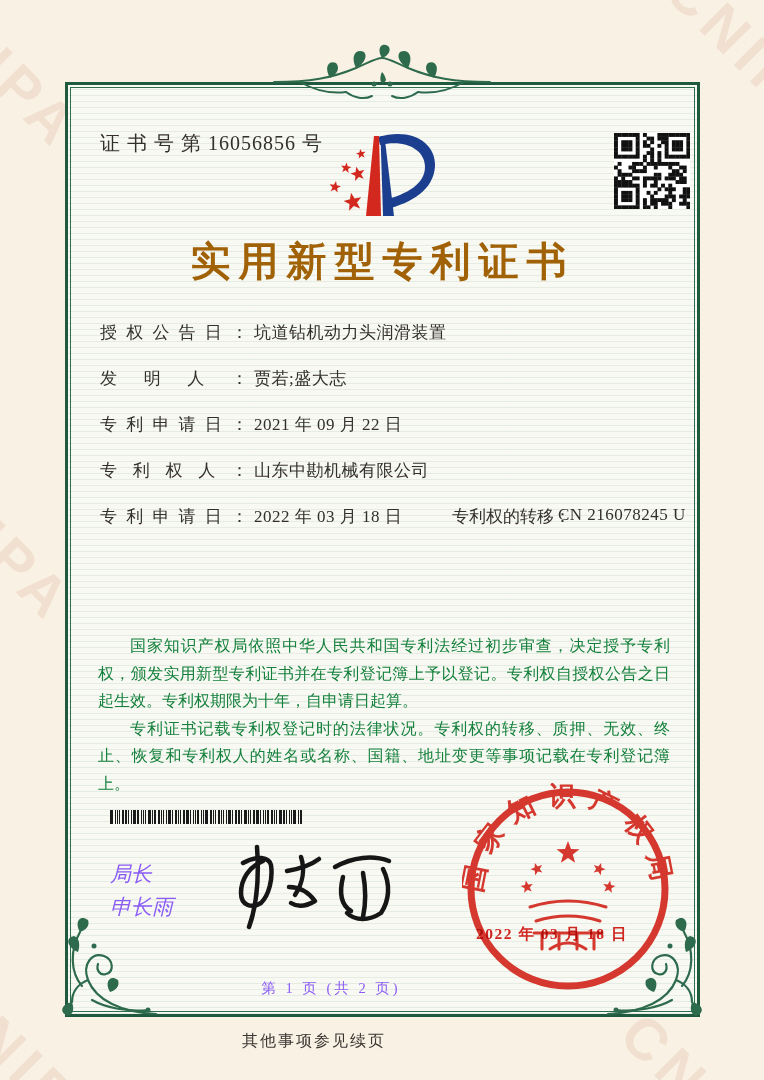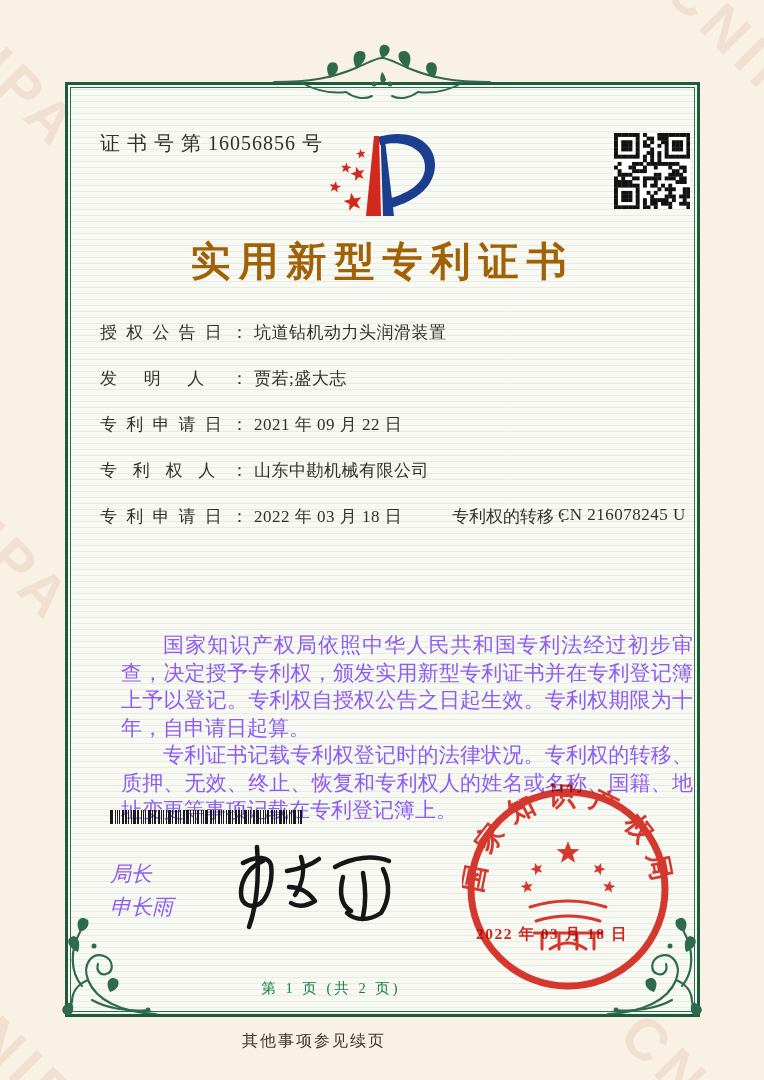--- a/index.html
+++ b/index.html
@@ -18,31 +18,31 @@
   .content{position:absolute;left:0;top:0;width:764px;height:1080px;z-index:3;}
   .cert-no{position:absolute;left:100px;top:130px;font-size:20px;letter-spacing:1px;color:#33302c;}
   .title{position:absolute;left:65px;top:234px;width:635px;text-align:center;
          font-size:40px;font-weight:700;letter-spacing:8px;color:#a16207;}
   .fields{position:absolute;left:100px;top:321px;width:575px;font-size:17px;color:#33302c;}
   .f-row{height:27px;margin-bottom:19px;position:relative;white-space:nowrap;}
   .f-label{display:inline-block;width:148px;text-align:justify;text-align-last:justify;vertical-align:top;}
   .f-value{margin-left:6px;letter-spacing:0.5px;}
   .f-pair2{position:absolute;left:352px;top:0;}
   .f-pair2 .f-label{width:100px;}
-  .paras{position:absolute;left:98px;top:632px;width:572px;font-size:21px;line-height:27.5px;
-         color:#8b5cf6;text-align:justify;margin-left:23px;}
+  .paras{position:absolute;left:98px;top:632px;width:572px;font-size:16px;line-height:27.5px;
+         color:#15803d;text-align:justify;}
   .paras p{margin:0;text-indent:2em;}
   .barcode{position:absolute;left:110px;top:810px;}
   .officer{position:absolute;left:110px;top:858px;font-size:21px;line-height:33px;color:#8b5cf6;font-style:italic;}
   .signature{position:absolute;left:205px;top:835px;}
   .seal{position:absolute;left:462px;top:783px;mix-blend-mode:multiply;z-index:4;}
   .seal-date{position:absolute;left:476px;top:924px;font-size:15.5px;font-weight:700;
              letter-spacing:1.5px;color:#cf2620;z-index:5;mix-blend-mode:multiply;white-space:nowrap;}
   .page-ind{position:absolute;left:65px;top:979px;width:532px;text-align:center;
-            font-size:14.5px;letter-spacing:3px;color:#15803d;}
+            font-size:14.5px;letter-spacing:3px;color:#8b5cf6;}
   .cont-note{position:absolute;left:0;top:1031px;width:628px;text-align:center;
              font-size:16px;letter-spacing:2px;color:#3a3632;}
   .logo{position:absolute;left:326px;top:128px;}
   .qr{position:absolute;left:614px;top:133px;}
   .ornament-top{position:absolute;left:270px;top:44px;z-index:2;}
   .ornament-bl{position:absolute;left:48px;top:916px;z-index:2;}
   .ornament-br{position:absolute;left:604px;top:916px;z-index:2;transform:scaleX(-1);}
 </style>
 </head>
 <body>

